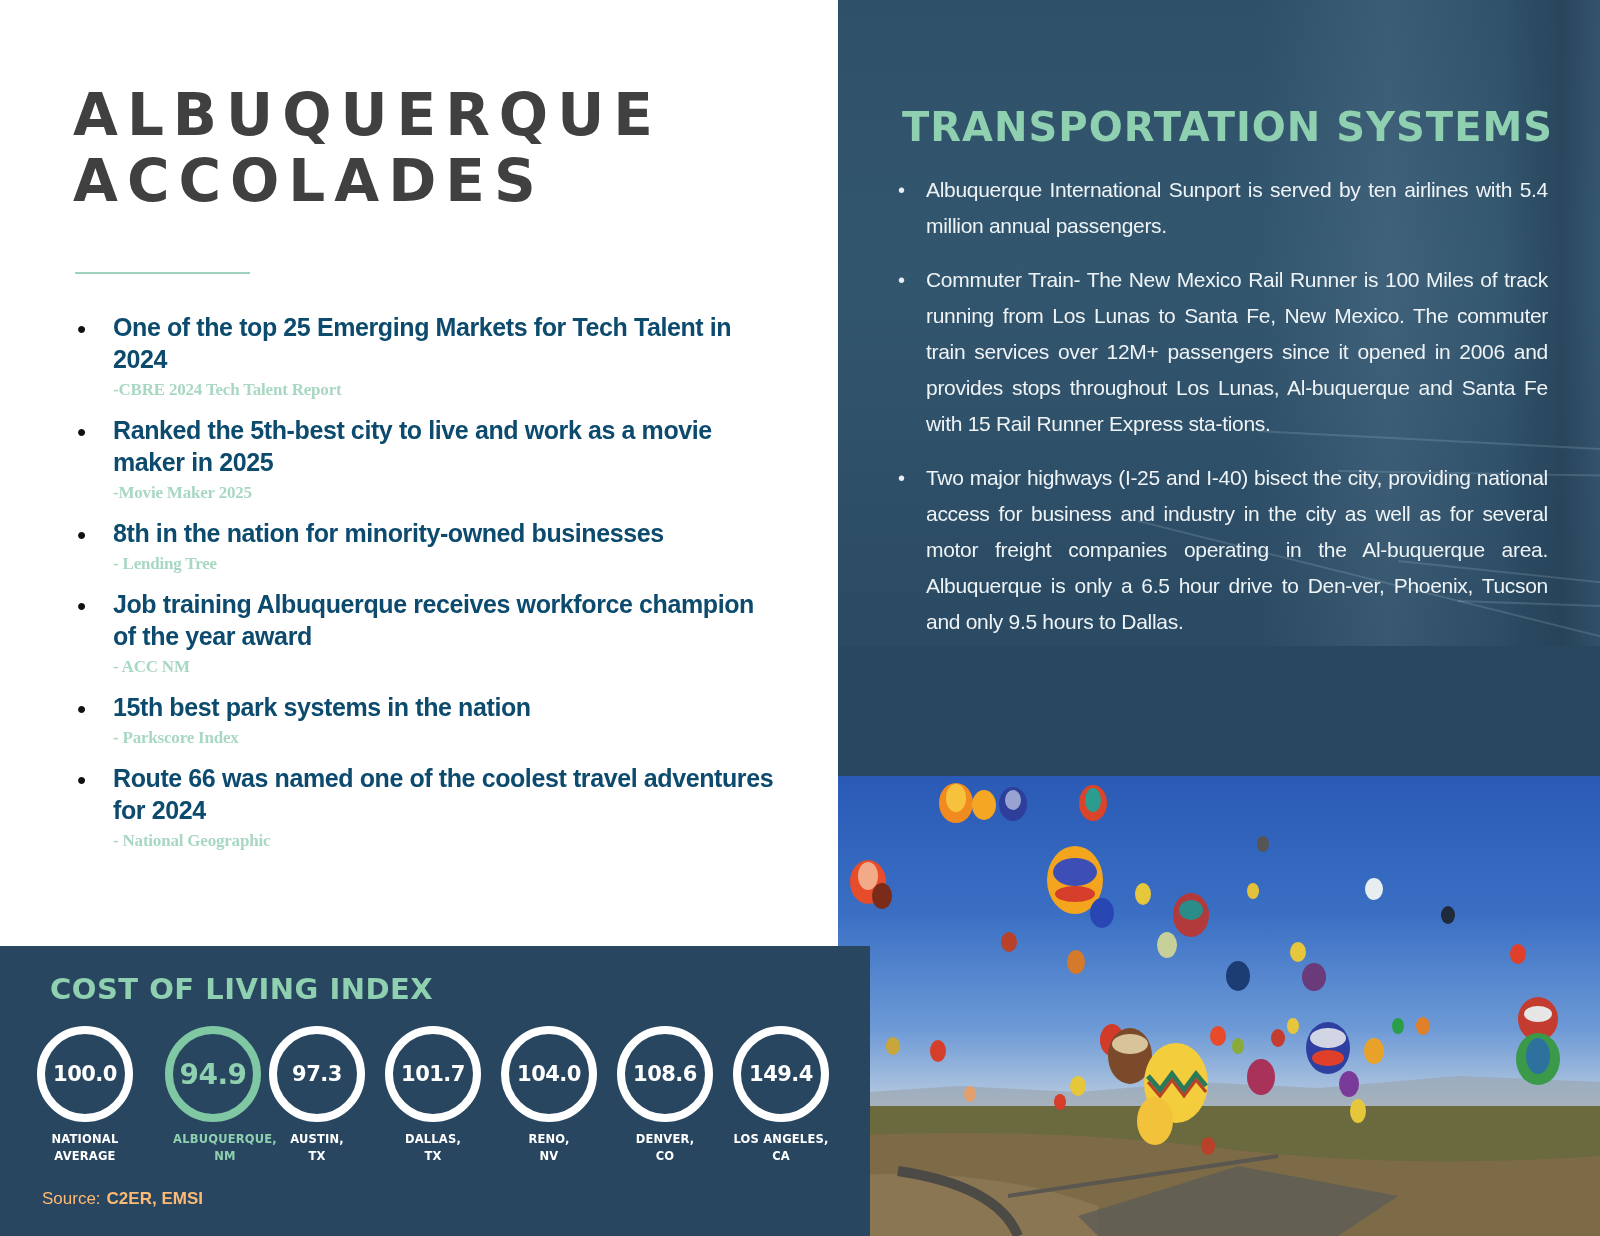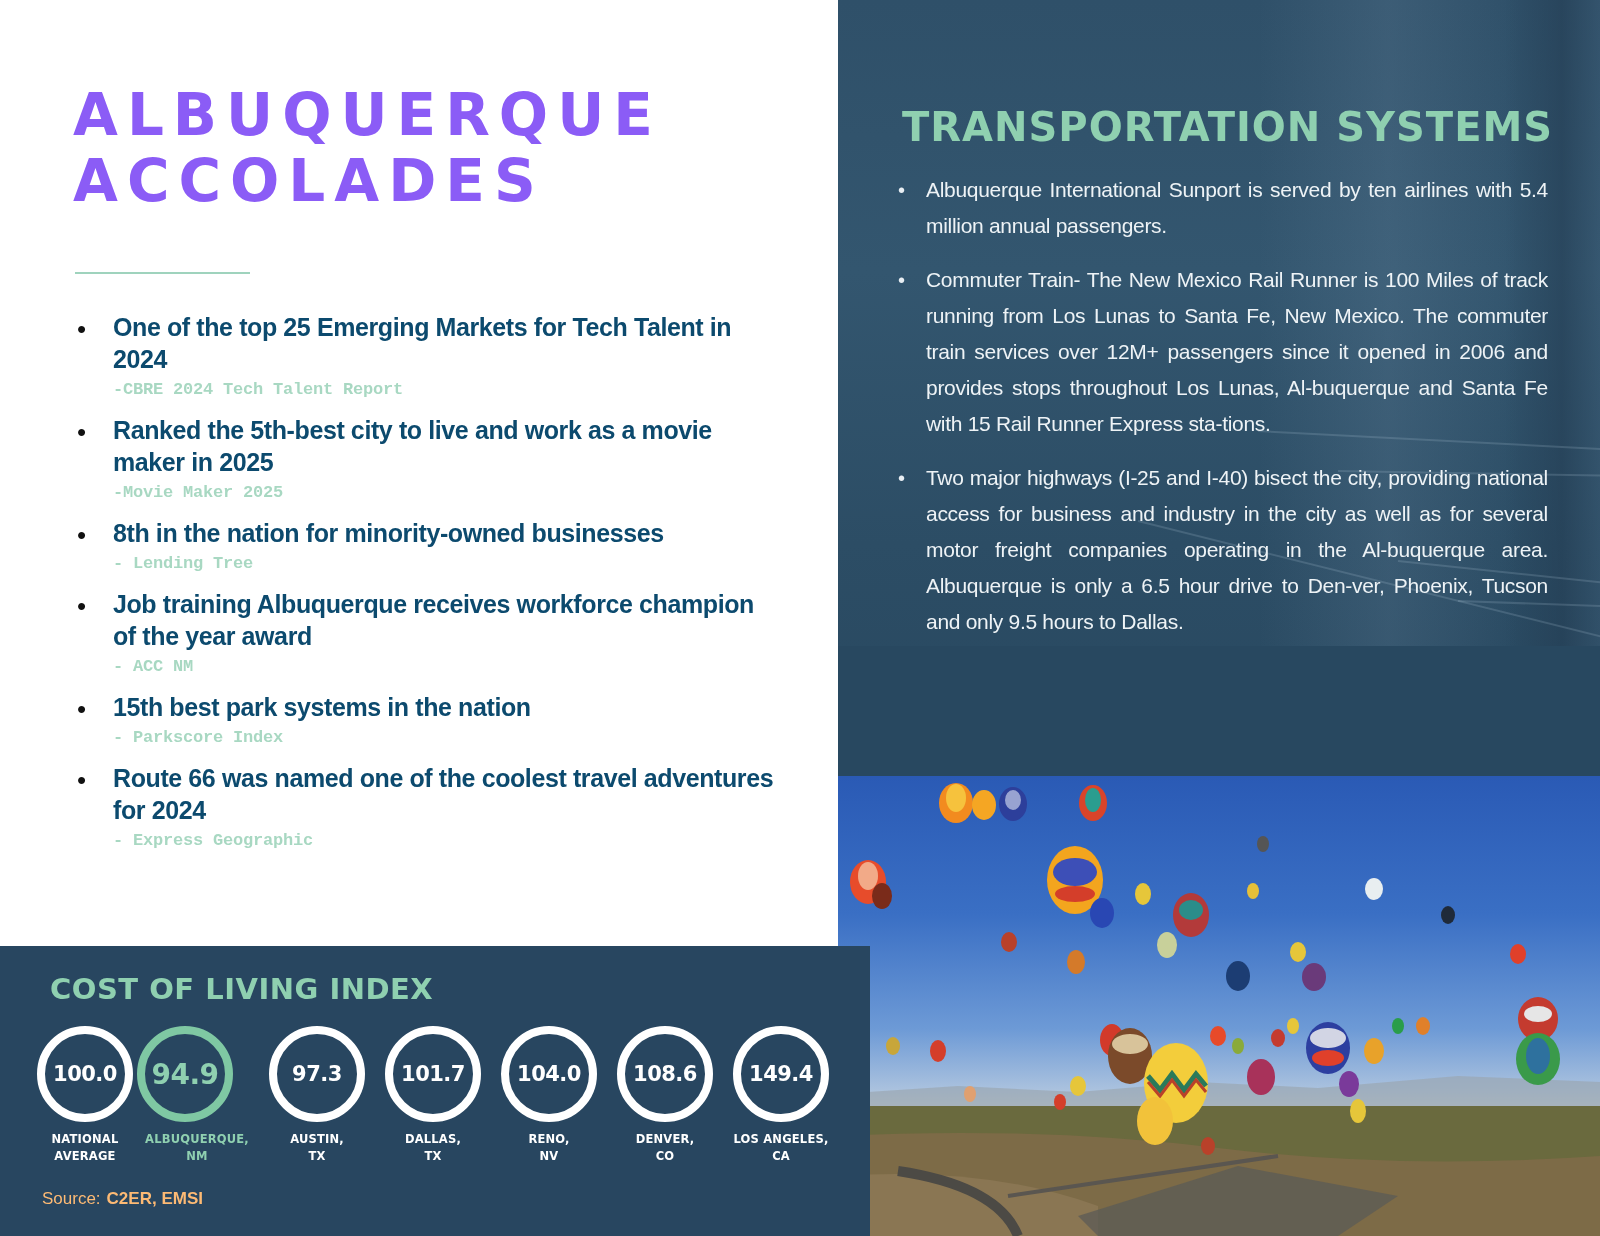--- a/index.html
+++ b/index.html
@@ -5,34 +5,34 @@
     * { box-sizing: border-box; margin: 0; padding: 0; }
     html, body { width: 1600px; height: 1236px; overflow: hidden; background: #ffffff; }
     body { position: relative; font-family: "Liberation Sans", sans-serif; }
 
     
     .left { position: absolute; left: 0; top: 0; width: 838px; height: 946px; background: #ffffff; }
     .title {
       position: absolute; left: 73px; top: 82px;
       font-family: "DejaVu Sans", sans-serif; font-weight: bold;
       font-size: 58px; line-height: 66px; letter-spacing: 9px;
-      color: #8b5cf6; text-transform: uppercase;
+      color: #404040; text-transform: uppercase;
     }
     .title span { display: block; }
     .title-rule { position: absolute; left: 75px; top: 272px; width: 175px; height: 2px; background: #9fd3bd; }
 
     .accolades { position: absolute; left: 75px; top: 300px; width: 700px; list-style: none; }
     .accolade { position: relative; padding-left: 38px; margin-bottom: 13px; }
     .accolade .bullet { position: absolute; left: 2px; top: 2px; font-size: 26px; color: #111; line-height: 32px; }
     .accolade .text {
       display: block; font-family: "Liberation Sans", sans-serif; font-weight: bold;
       font-size: 25px; line-height: 32px; color: #0c4a6e; letter-spacing: -0.4px; margin-top: 11px;
     }
     .accolade .source {
-      display: block; margin-top: 4px; font-family: Liberation Mono, monospace; font-weight: bold;
+      display: block; margin-top: 4px; font-family: Liberation Serif, serif; font-weight: bold;
       font-size: 17px; line-height: 22px; color: #a8d8c2; letter-spacing: -0.2px;
     }
 
     
     .transport {
       position: absolute; left: 838px; top: 0; width: 762px; height: 776px; overflow: hidden;
       background: linear-gradient(180deg, #2f5069 0%, #33566f 35%, #2c4d65 70%, #284860 100%);
     }
     .transport .bg-layer { position: absolute; inset: 0; pointer-events: none; }
     .transport .bg-glow {
@@ -135,21 +135,21 @@
       <span class="source">- ACC NM</span>
     </li>
     <li class="accolade">
       <span class="bullet">•</span>
       <span class="text">15th best park systems in the nation</span>
       <span class="source">- Parkscore Index</span>
     </li>
     <li class="accolade">
       <span class="bullet">•</span>
       <span class="text">Route 66 was named one of the coolest travel adventures for 2024</span>
-      <span class="source">- Express Geographic</span>
+      <span class="source">- National Geographic</span>
     </li>
   </ul>
 </section>
 
 <section class="transport">
   <div class="bg-layer">
     <div class="bg-glow"></div>
     <div class="bg-edge"></div>
     <div class="streak" style="left:300px; top:520px; width:480px; transform:rotate(14deg);"></div>
     <div class="streak" style="left:420px; top:430px; width:360px; transform:rotate(3deg);"></div>
@@ -255,21 +255,21 @@
 
 <section class="col">
   <h2>COST OF LIVING INDEX</h2>
   <div class="circles">
     <div class="circle-item" style="left:0px;">
       <div class="ring">
           <span class="val">100.0</span>
         </div>
       <span class="label"><span>NATIONAL</span><br><span>AVERAGE</span></span>
     </div>
-    <div class="circle-item highlight" style="left:100px;">
+    <div class="circle-item highlight" style="left:128px;">
       <div class="ring">
           <span class="val">94.9</span>
         </div>
       <span class="label"><span>ALBUQUERQUE, NM</span></span>
     </div>
     <div class="circle-item" style="left:232px;">
       <div class="ring">
           <span class="val">97.3</span>
         </div>
       <span class="label"><span>AUSTIN,</span><br><span>TX</span></span>

